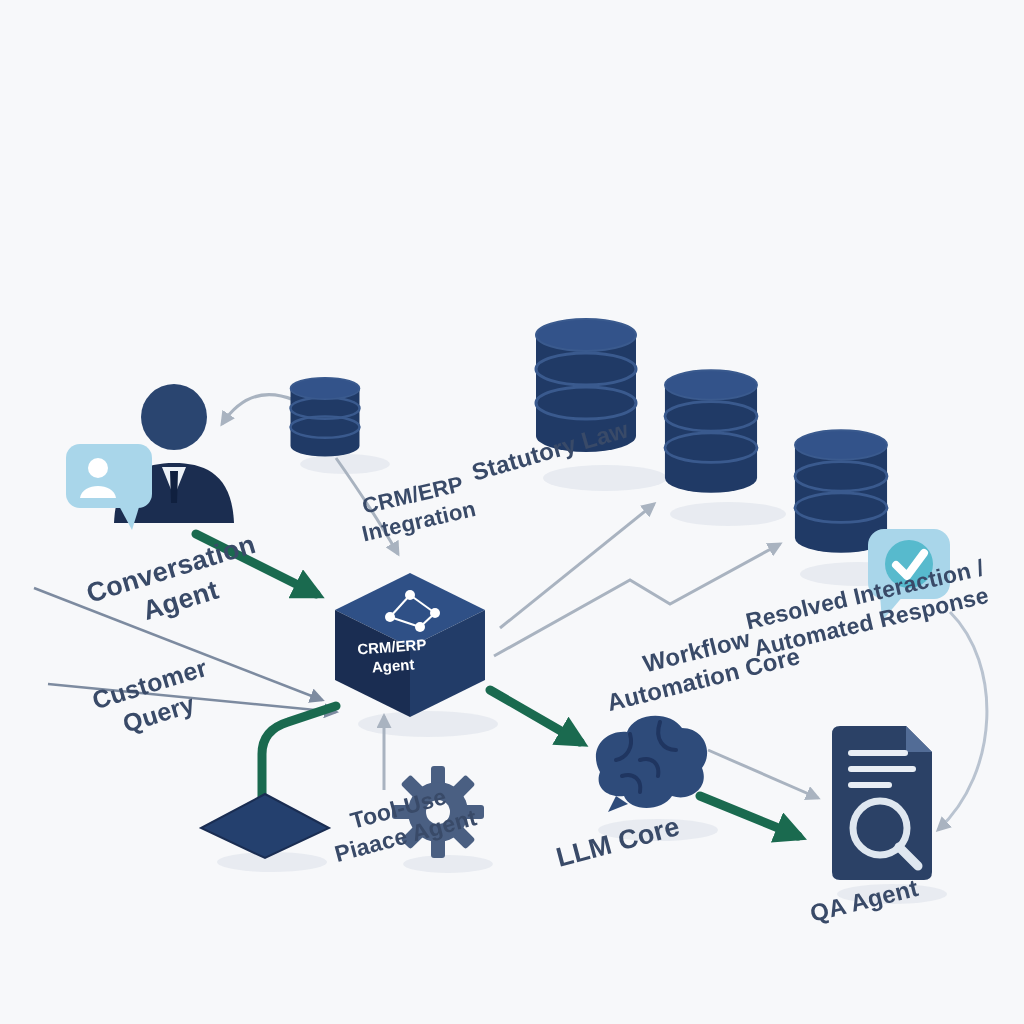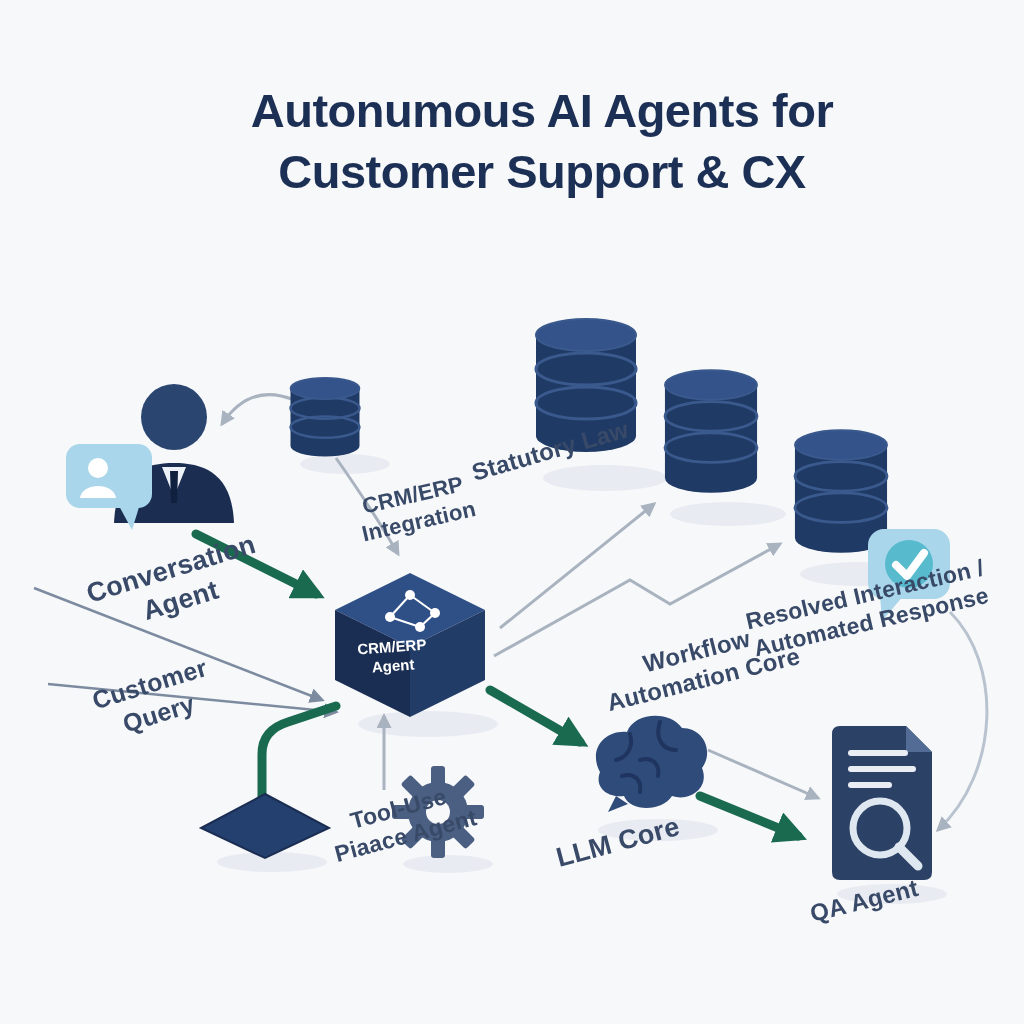--- a/index.html
+++ b/index.html
@@ -29,22 +29,20 @@
       </symbol>
       <symbol id="db3" viewBox="0 0 100 112">
         <path d="M8,20 L8,90 A42,13 0 0 0 92,90 L92,20 Z" fill="#203a66"></path>
         <ellipse cx="50" cy="44" rx="42" ry="13" fill="none" stroke="#3a5a8e" stroke-width="3"></ellipse>
         <ellipse cx="50" cy="67" rx="42" ry="13" fill="none" stroke="#3a5a8e" stroke-width="3"></ellipse>
         <ellipse cx="50" cy="20" rx="42" ry="13" fill="#33538a" stroke="#3a5a8e" stroke-width="2"></ellipse>
       </symbol>
     </defs>
   </svg>
 
-  <div class="title">Autonumous AI Agents for
-Customer Support &amp; CX</div>
 
   <svg class="layer">
     <g fill="#e3e7ee" opacity="0.75">
       <ellipse cx="345" cy="464" rx="45" ry="10"></ellipse>
       <ellipse cx="605" cy="478" rx="62" ry="13"></ellipse>
       <ellipse cx="728" cy="514" rx="58" ry="12"></ellipse>
       <ellipse cx="858" cy="574" rx="58" ry="12"></ellipse>
       <ellipse cx="428" cy="724" rx="70" ry="13"></ellipse>
       <ellipse cx="448" cy="864" rx="45" ry="9"></ellipse>
       <ellipse cx="658" cy="830" rx="60" ry="11"></ellipse>

